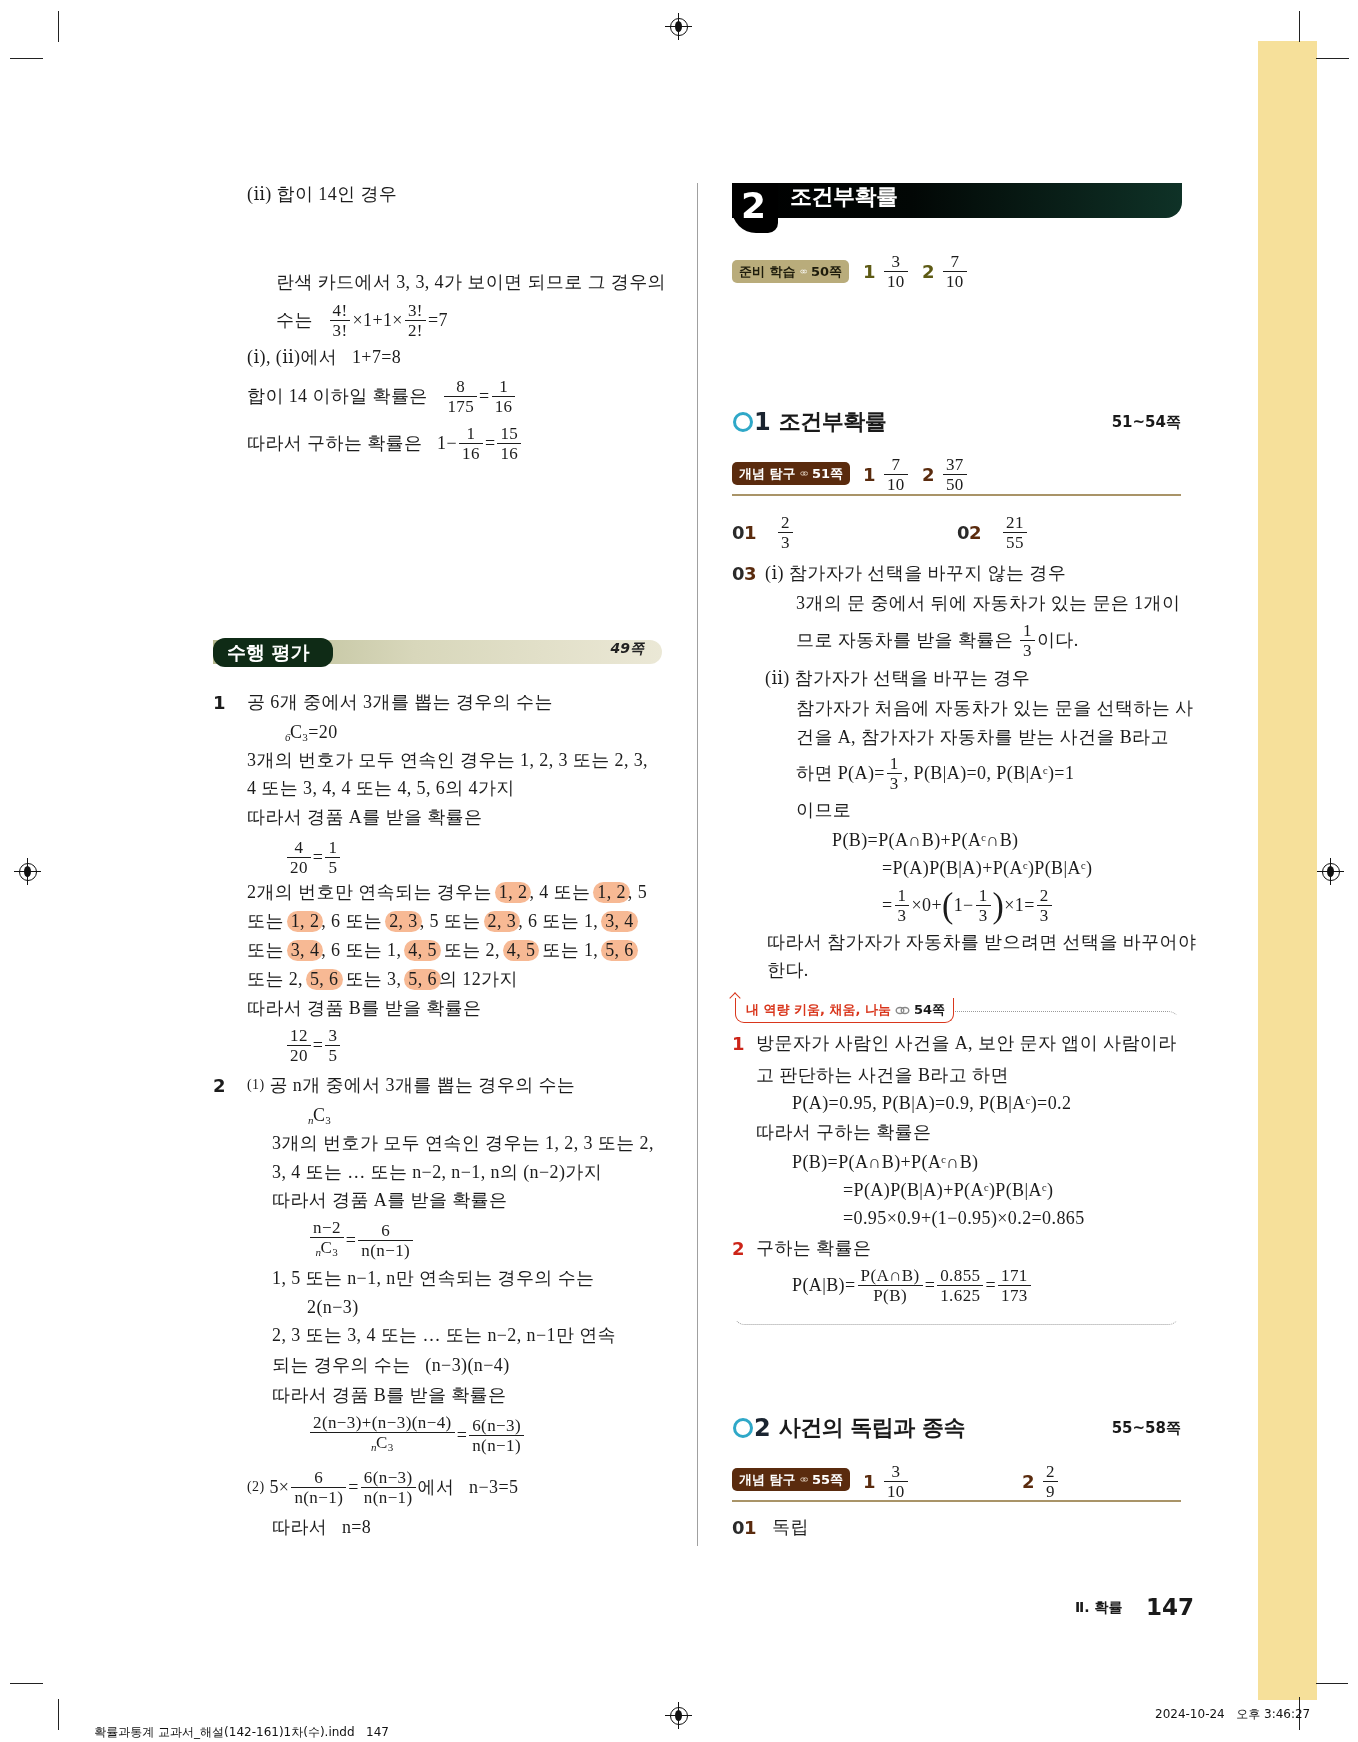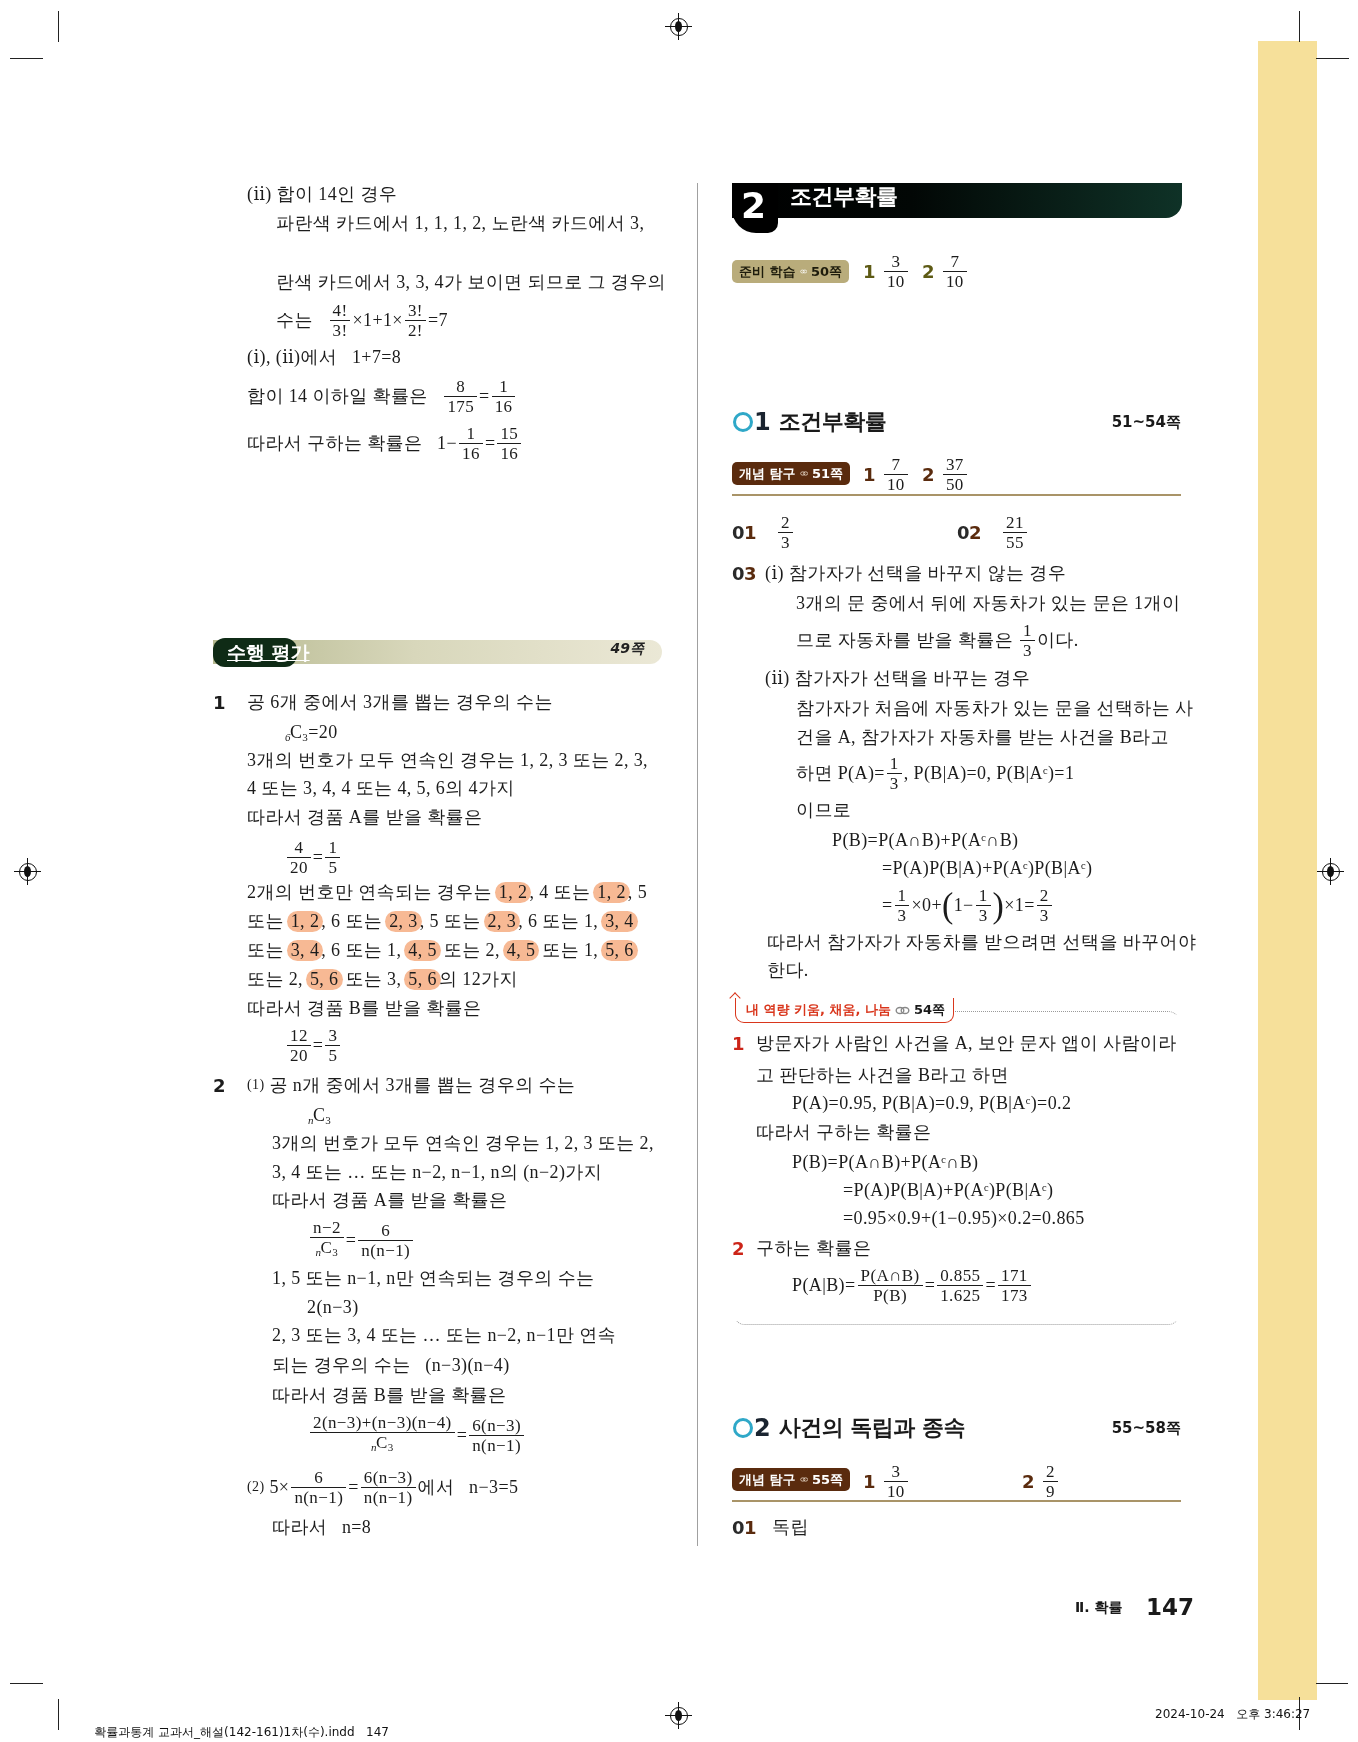--- a/index.html
+++ b/index.html
@@ -21,22 +21,22 @@
   .cm{position:absolute;background:#222;}
   .reg{position:absolute;width:18px;height:18px;border:1.5px solid #111;border-radius:50%;box-sizing:border-box;}
   .reg::before{content:"";position:absolute;left:7px;top:-6px;width:1px;height:27px;background:#111;}
   .reg::after{content:"";position:absolute;top:7px;left:-6px;height:1px;width:27px;background:#111;}
   .reg .dot{position:absolute;left:4px;top:2px;width:7px;height:11px;border-radius:50%;background:#111;}
   .divider{position:absolute;left:697px;top:183px;width:1px;height:1363px;background:#a0a0a0;}
 
   
   .assess-bar{position:absolute;left:213px;top:640px;width:449px;height:24px;border-radius:0 12px 12px 0;
               background:linear-gradient(90deg,#b6b990 0%,#d8d7bb 45%,#ebe8d6 100%);}
-  .assess-pill{position:absolute;left:0;top:-2px;height:29px;width:84px;background:#0f2b16;border-radius:12px;
-               color:#fff;font:bold 19px "DejaVu Sans",sans-serif;line-height:29px;padding-left:14px;box-sizing:border-box;white-space:pre;text-decoration:underline;}
+  .assess-pill{position:absolute;left:0;top:-2px;height:29px;width:120px;background:#0f2b16;border-radius:12px;
+               color:#fff;font:bold 19px "DejaVu Sans",sans-serif;line-height:29px;padding-left:14px;box-sizing:border-box;white-space:pre;}
   .assess-page{position:absolute;right:18px;top:0;line-height:24px;font:bold italic 14px "DejaVu Sans",sans-serif;color:#222;}
 
   
   .chap-bar{position:absolute;left:732px;top:183px;width:450px;height:35px;
             background:linear-gradient(90deg,#000 0%,#020705 40%,#0f3227 100%);border-radius:0 0 16px 0;}
   .chap-tab{position:absolute;left:732px;top:183px;width:46px;height:50px;background:#000;border-radius:0 0 10px 24px;}
   .chap-num{position:absolute;left:741px;top:184px;font:bold 36px "DejaVu Sans",sans-serif;color:#fff;line-height:44px;}
   .chap-title{position:absolute;left:790px;top:184px;font:bold 22px "DejaVu Sans",sans-serif;color:#fff;line-height:26px;letter-spacing:-0.5px;}
 
   .badge{position:absolute;height:23px;border-radius:5px;font:bold 13px "DejaVu Sans",sans-serif;line-height:23px;
@@ -96,21 +96,20 @@
     </div>
   <div class="reg" style="left:1322px;top:863px">
       <div class="dot"></div>
     </div>
 
   <div class="divider"></div>
 
   <div class="ln" style="left:247px;top:181px">
     <span>(ⅱ)</span><span> 합이 14인 경우</span>
   </div>
-  <div class="ln" style="left:276px;top:210px">파란색 카드에서 1, 1, 1, 2, 노란색 카드에서 3,</div>
   <div class="ln" style="left:276px;top:269px">란색 카드에서 3, 3, 4가 보이면 되므로 그 경우의</div>
   <div class="ln" style="left:276px;top:307px">
     <span>수는   </span>
     <span class="frac"><span class="n">4!</span><span class="d">3!</span></span>
     <span>×1+1×</span>
     <span class="frac"><span class="n">3!</span><span class="d">2!</span></span>
     <span>=7</span>
   </div>
   <div class="ln" style="left:247px;top:344px">
     <span>(ⅰ), (ⅱ)에서   </span><span>1+7=8</span>

